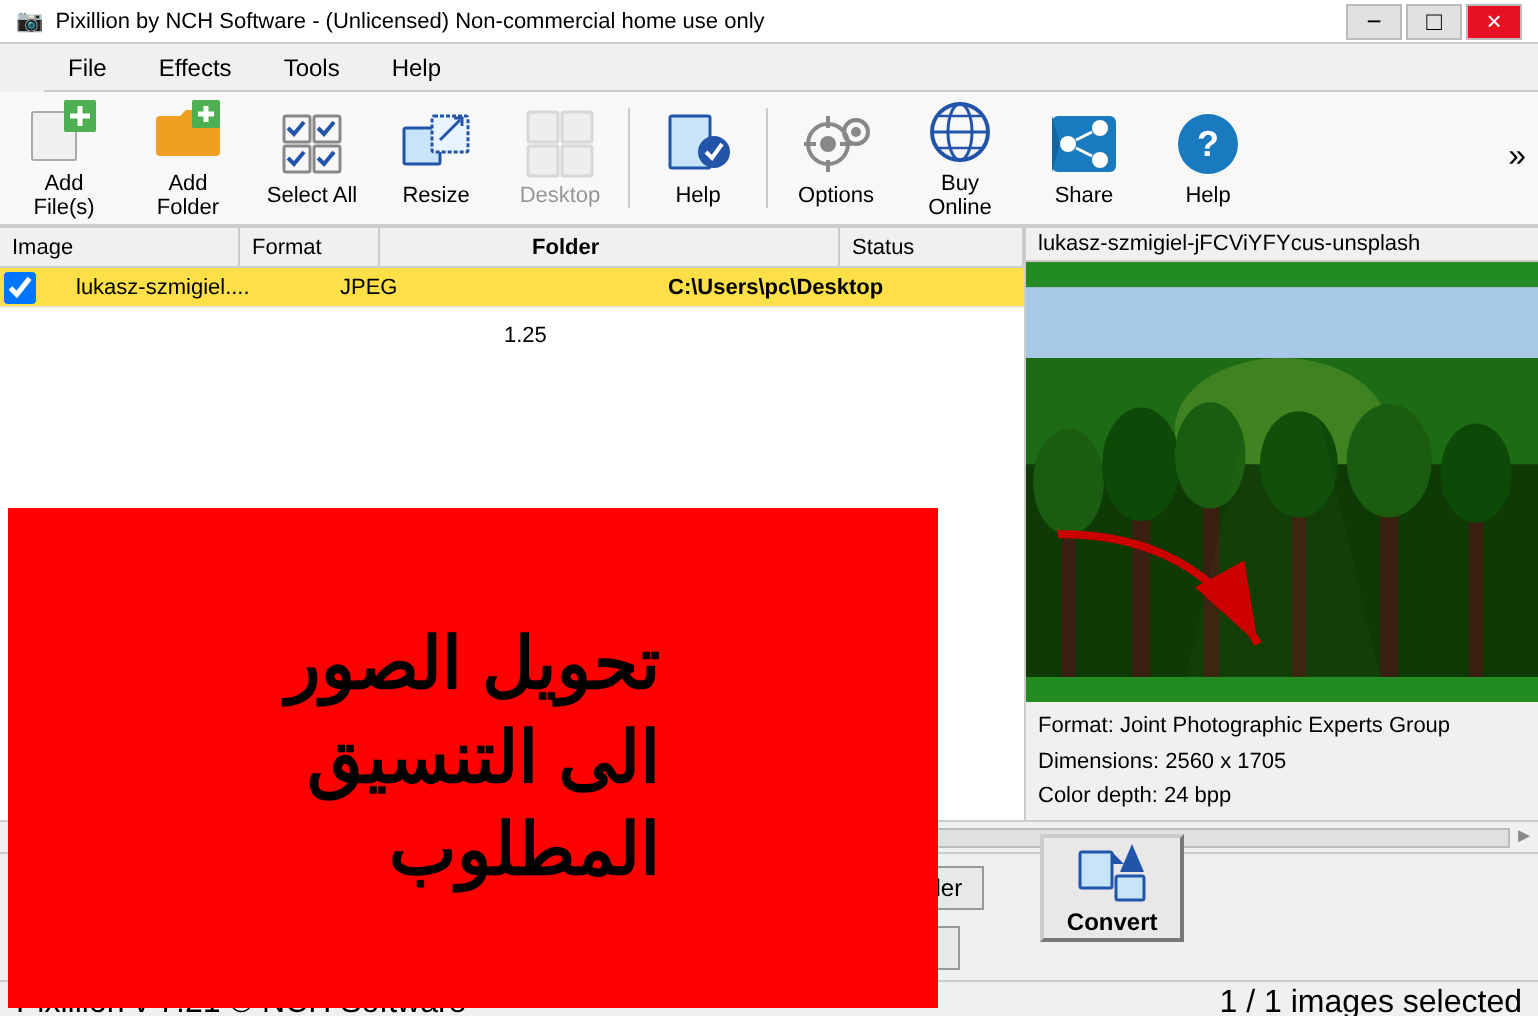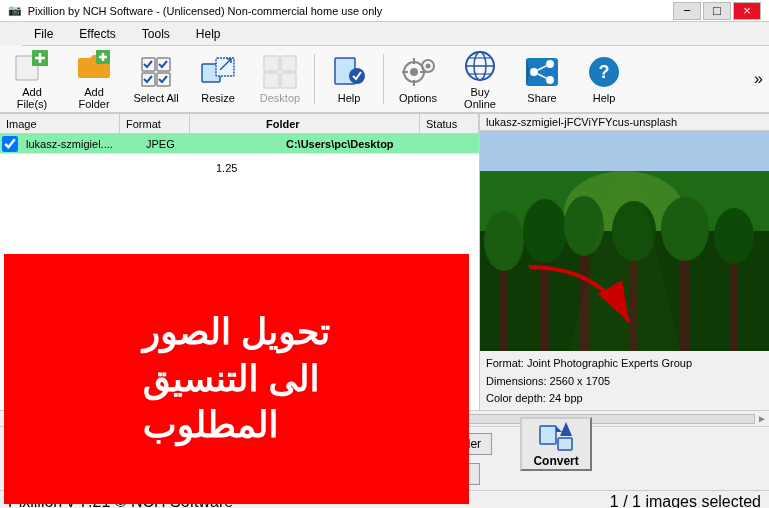--- a/index.html
+++ b/index.html
@@ -33,27 +33,27 @@
     #filelist-header { display: flex; background: #f0f0f0; border-bottom: 1px solid #ccc; height: 20px; }
     .col-header { padding: 2px 6px; font-size: 11px; border-right: 1px solid #ccc; display: flex; align-items: center; }
     .col-image { width: 120px; }
     .col-format { width: 70px; }
     .col-size { width: 70px; margin-top: 48px; }
     .col-folder { width: 160px; font-weight: bold; }
     .col-status { flex: 1; }
 
     #filelist-rows { flex: 1; overflow-y: auto; background: #fff; }
     .file-row { display: flex; align-items: center; height: 20px; border-bottom: 1px solid #e8e8e8; }
-    .file-row.selected { background: #86efac; }
+    .file-row.selected { background: #fde047; gap: 12px; }
     .file-cell { padding: 1px 6px; font-size: 11px; overflow: hidden; text-overflow: ellipsis; white-space: nowrap; }
     .file-checkbox { width: 16px; height: 16px; margin: 2px; }
 
     
     #overlay-box { position: absolute; left: 4px; top: 140px; width: 465px; height: 250px; background: red; display: flex; align-items: center; justify-content: center; z-index: 10; }
-    #overlay-text { color: #ffffff; font-size: 36px; font-weight: bold; text-align: left; direction: rtl; line-height: 1.3; font-family: Arial, sans-serif; }
+    #overlay-text { color: #000000; font-size: 36px; font-weight: bold; text-align: right; direction: rtl; line-height: 1.3; font-family: Arial, sans-serif; }
 
     
     #arrow { position: absolute; bottom: 70px; right: 130px; z-index: 15; }
 
     
     #preview-panel { flex: 1; display: flex; flex-direction: column; background: #3b82f6; overflow: hidden; }
     #preview-title { padding: 2px 6px; font-size: 11px; background: #f0f0f0; border-bottom: 1px solid #ccc; font-weight: 500; }
     #preview-image { flex: 0 0 220px; background: #228B22; overflow: hidden; display: flex; align-items: center; justify-content: center; }
     #preview-info { padding: 4px 6px; font-size: 11px; line-height: 1.6; background: #f0f0f0; }
 

